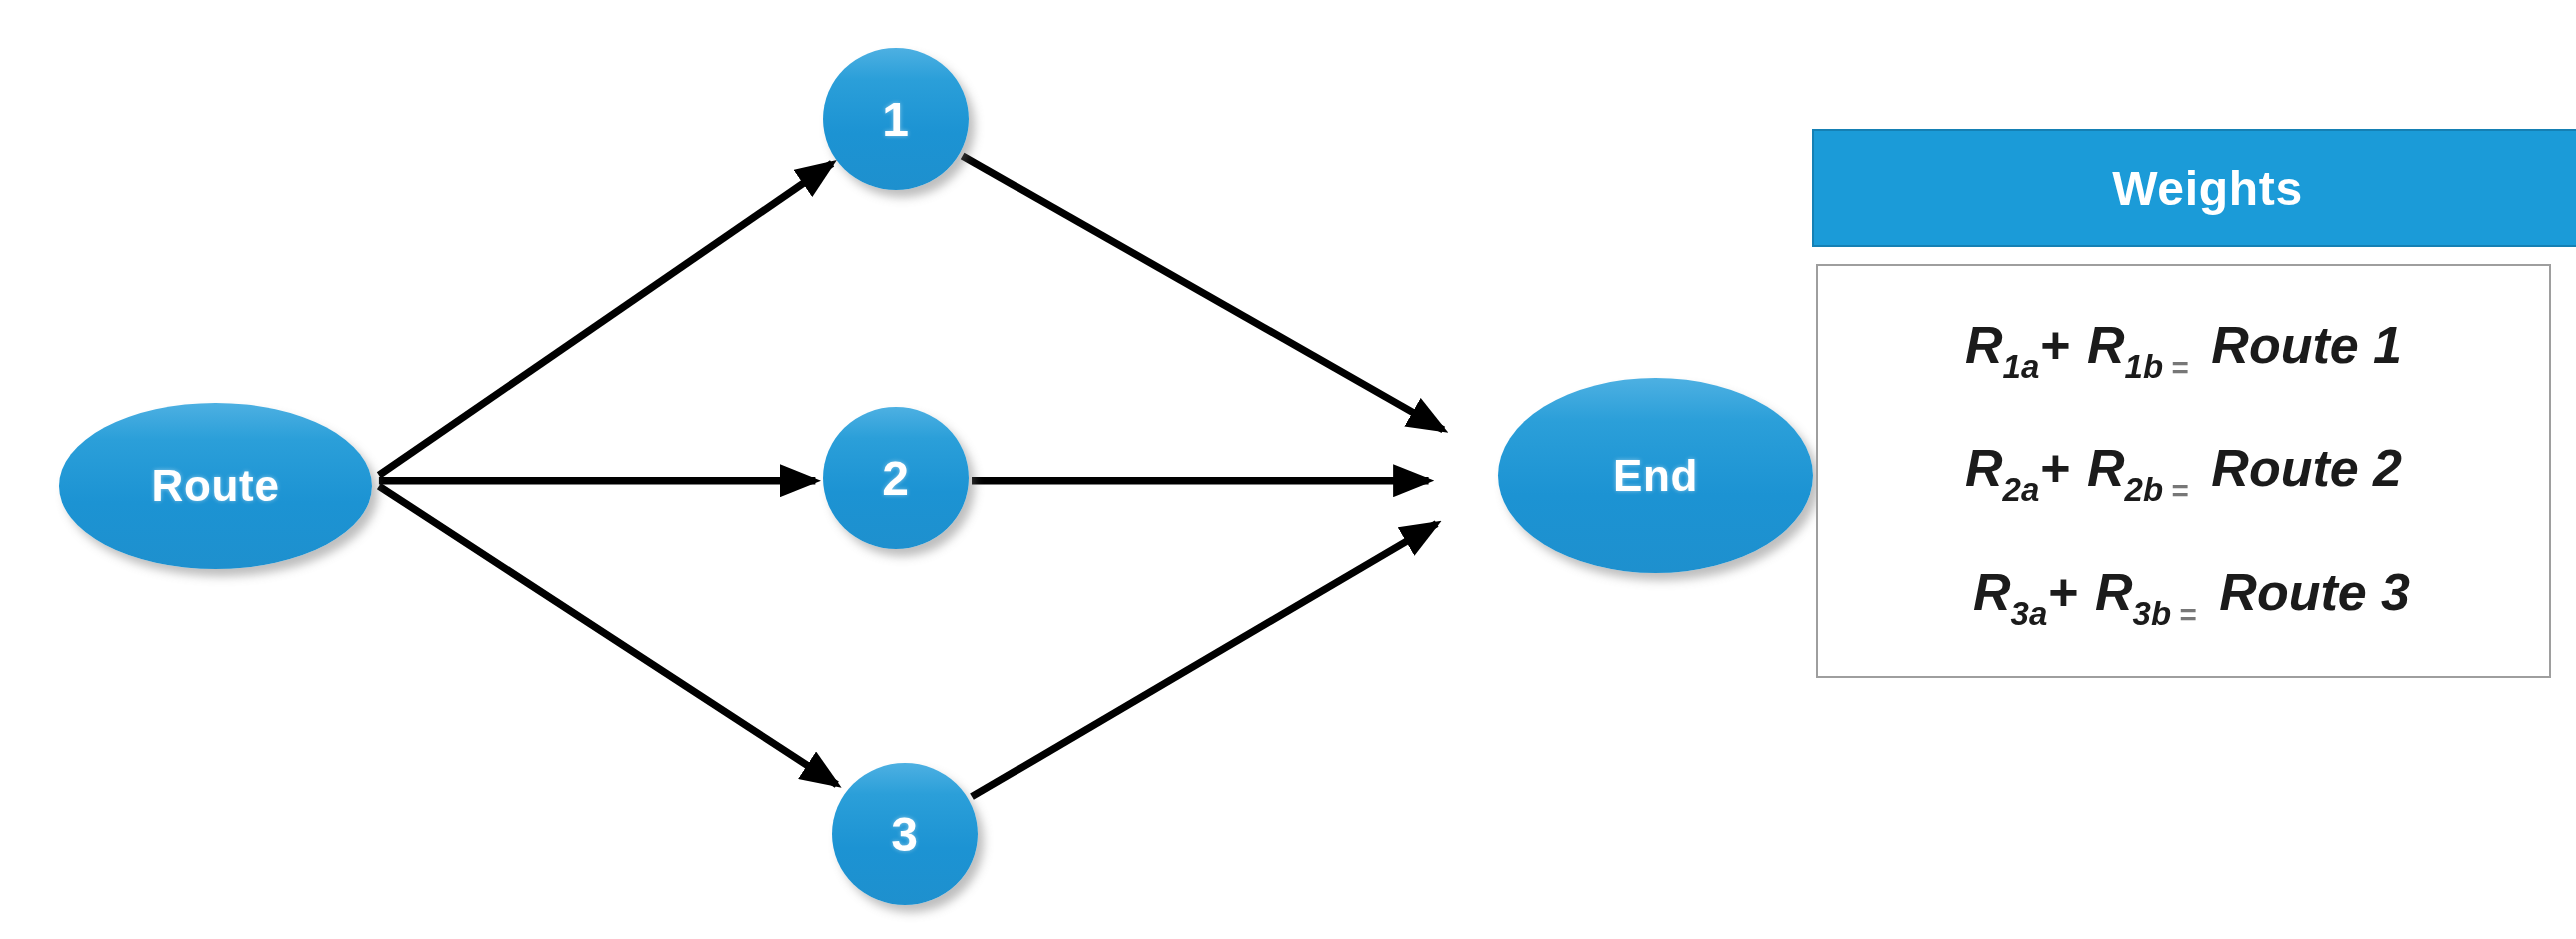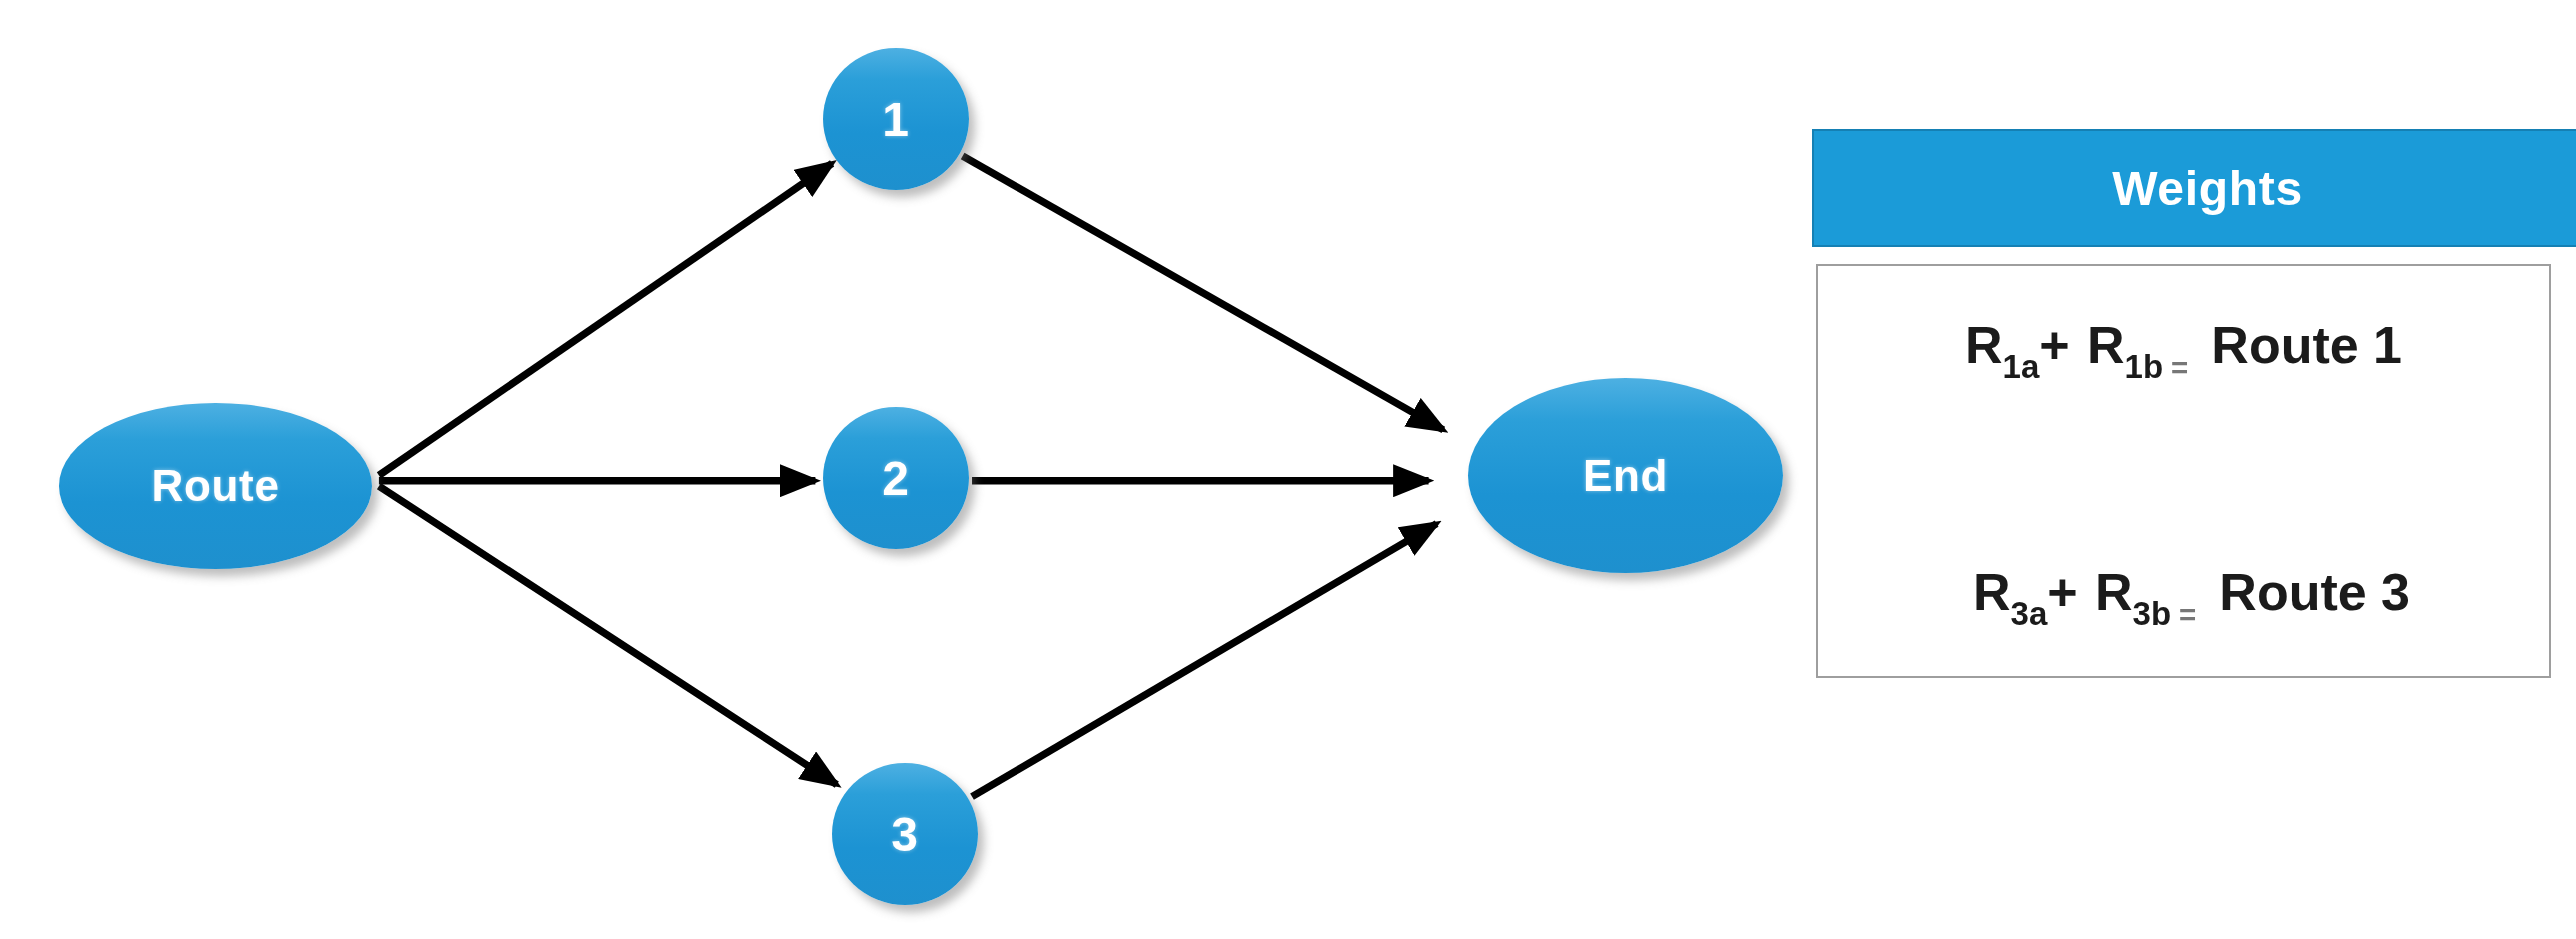--- a/index.html
+++ b/index.html
@@ -32,21 +32,21 @@
   .node .lbl {
     color: #ffffff;
     font-weight: 600;
     letter-spacing: 0.7px;
     text-shadow: 0 0 4px rgba(255,255,255,0.45);
   }
   #node-start { left: 59px;  top: 403px;  width: 313px; height: 166px; }
   #node-1     { left: 823px; top: 48px;   width: 146px; height: 142px; }
   #node-2     { left: 823px; top: 407px;  width: 146px; height: 142px; }
   #node-3     { left: 832px; top: 763px; width: 146px; height: 142px; }
-  #node-end   { left: 1468px; top: 378px;  width: 315px; height: 195px; text-align: center; }
+  #node-end   { left: 1498px; top: 378px;  width: 315px; height: 195px; text-align: center; }
   #node-start .lbl, #node-end .lbl { font-size: 44px; }
   #node-1 .lbl, #node-2 .lbl, #node-3 .lbl { font-size: 48px; }
 
   
   .legend-header {
     position: absolute;
     left: 1812px;
     top: 129px;
     width: 739px;
     height: 114px;
@@ -64,20 +64,21 @@
     letter-spacing: 0.7px;
   }
   .legend-body {
     position: absolute;
     left: 1816px;
     top: 264px;
     width: 731px;
     height: 410px;
     background: #ffffff;
     border: 2.7px solid #9e9e9e;
+    font-style: italic;
   }
   .eq-row {
     position: absolute;
     left: 0;
     width: 100%;
     height: 74px;
     line-height: 74px;
     text-align: center;
     color: #1b1b1b;
     font-size: 52px;
@@ -143,20 +144,23 @@
   <div class="legend-header">
     <span class="title">Weights</span>
   </div>
 
   <div class="legend-body">
 
     <div class="eq-row row-0">
       <span>R</span><sub>1a</sub><span>+</span><span class="r2">R</span><sub>1b</sub><sub class="eq">=</sub><span class="result">Route 1</span>
     </div>
 
+    <div class="eq-row row-1">
+      <span>R</span><sub>2a</sub><span>+</span><span class="r2">R</span><sub>2b</sub><sub class="eq">=</sub><span class="result">Route 2</span>
+    </div>
 
     <div class="eq-row row-2">
       <span>R</span><sub>3a</sub><span>+</span><span class="r2">R</span><sub>3b</sub><sub class="eq">=</sub><span class="result">Route 3</span>
     </div>
 
   </div>
 
 </div>
 
 

